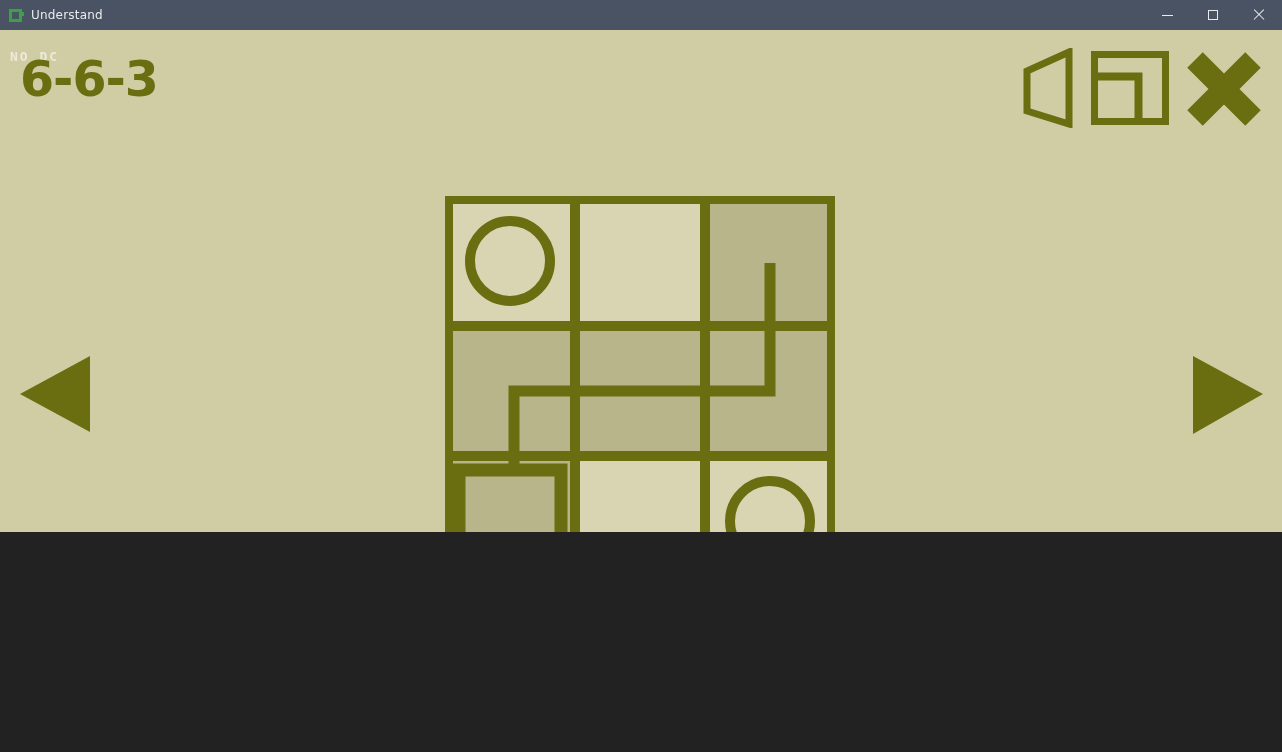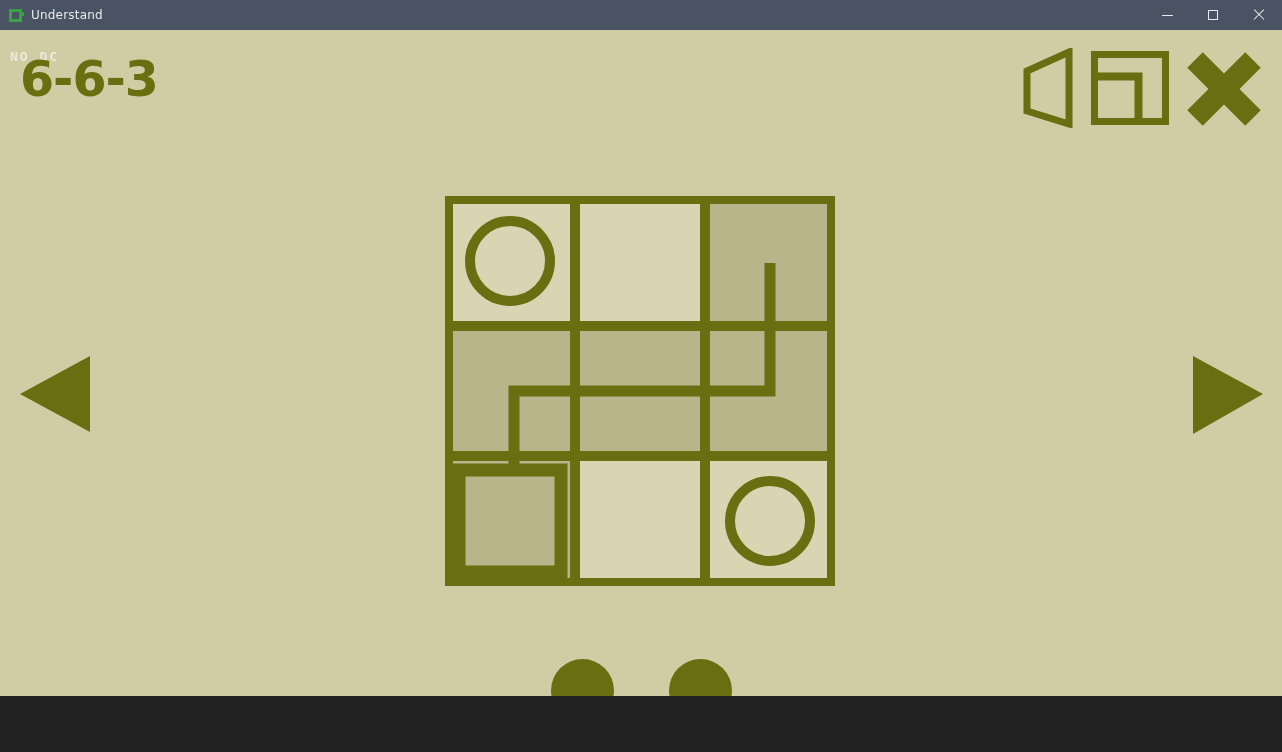--- a/index.html
+++ b/index.html
@@ -7,21 +7,21 @@
     --bg:#d0cda4;
     --cell-light:#d9d5b3;
     --cell-shaded:#b8b58b;
     --titlebar:#4a5363;
     --titlebar-text:#e9eaec;
     --logo-green:#3aa245;
     --rule-text:#eceadb;
   }
   *{margin:0;padding:0;box-sizing:border-box;}
   body{font-family:"DejaVu Sans","Liberation Sans",sans-serif;background:#222;}
-  .window{position:relative;width:1282px;height:696px;overflow:hidden;background:var(--bg);}
+  .window{position:relative;width:1282px;height:532px;overflow:hidden;background:var(--bg);}
   
   .titlebar{position:absolute;left:0;top:0;width:1282px;height:30px;background:var(--titlebar);
     display:flex;align-items:center;}
   .app-icon{position:relative;width:13px;height:13px;border:3px solid var(--logo-green);margin-left:9px;}
   .app-icon::after{content:"";position:absolute;right:-5px;top:0px;width:4px;height:4px;background:var(--logo-green);}
   .title-text{color:var(--titlebar-text);font-size:12px;margin-left:9px;letter-spacing:.2px;}
   .win-controls{position:absolute;right:0;top:0;height:30px;display:flex;}
   .win-btn{width:46px;height:30px;display:flex;align-items:center;justify-content:center;cursor:default;}
   .glyph-min{width:11px;height:1px;background:var(--titlebar-text);}
   .glyph-max{width:10px;height:10px;border:1px solid var(--titlebar-text);}

